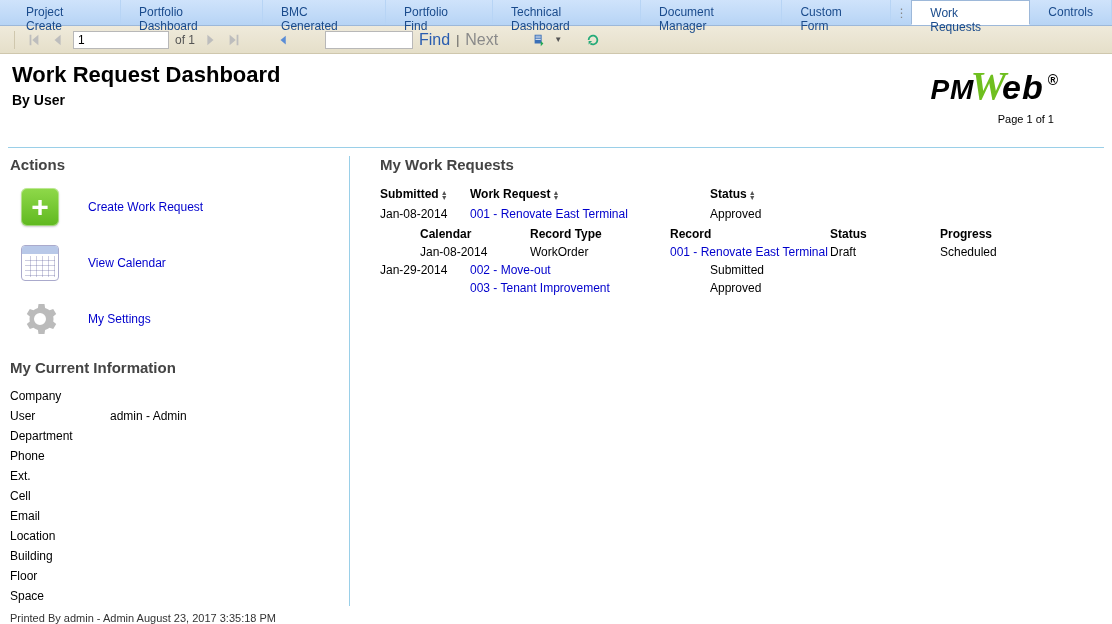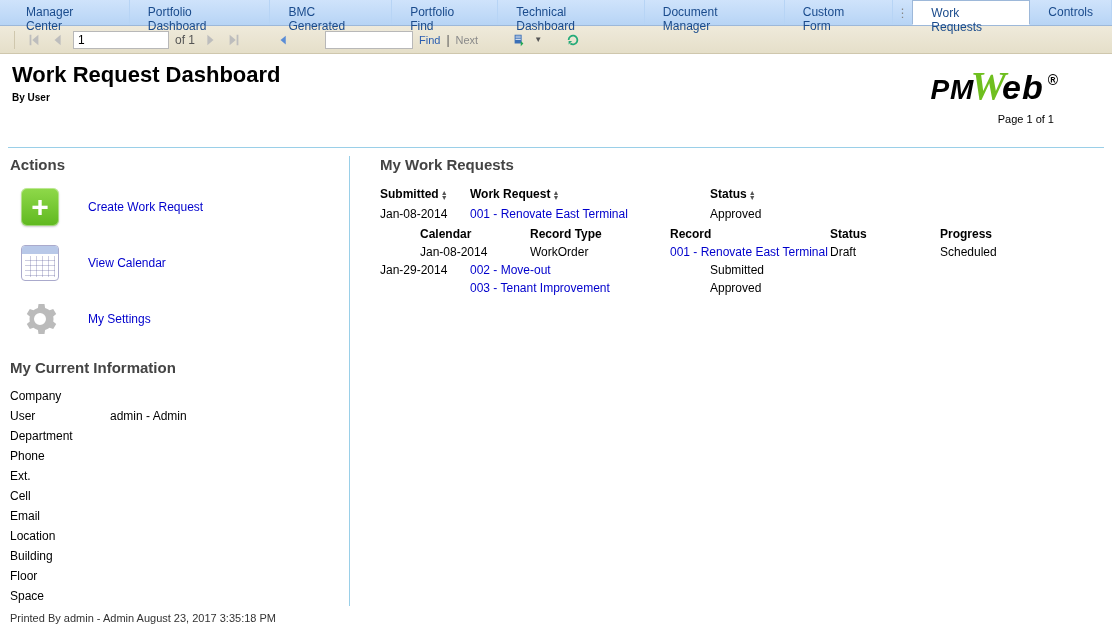--- a/index.html
+++ b/index.html
@@ -13,28 +13,28 @@
   
   .toolbar { display: flex; align-items: center; gap: 6px; background: linear-gradient(#efeadb,#e5dfc9); height: 28px; padding: 0 10px; border-bottom: 1px solid #cfc7ad; }
   .tb-sep { width: 1px; height: 18px; background: #cfc7ad; margin: 0 4px; }
   .tb-btn { width: 18px; height: 18px; display:flex; align-items:center; justify-content:center; color:#6a6a6a; cursor:pointer; }
   .tb-btn.disabled { color:#bdbdbd; cursor:default; }
   .tb-btn svg { width:14px; height:14px; }
   .tb-input { height: 18px; border: 1px solid #b8b8b8; padding: 0 4px; font-size: 12px; }
   .page-input { width: 96px; text-align:left; }
   .search-input { width: 88px; }
   .tb-text { color:#555; font-size:12px; }
-  .tb-link { color:#2a5db0; cursor:pointer; font-size:11px; }
+  .tb-link { color:#2a5db0; cursor:pointer; font-size:16px; }
   .tb-link.dim { color:#8a8a8a; }
   
   .header { padding: 8px 18px 4px 12px; display:flex; }
   .header-left { flex:1; }
   .header-right { text-align:right; padding-right:40px; }
   .title { font-size: 22px; font-weight: bold; }
-  .subtitle { font-size: 10px; font-weight: bold; margin-top: 4px; }
+  .subtitle { font-size: 14px; font-weight: bold; margin-top: 4px; }
   .pageinfo { font-size: 11px; margin-top: 4px; }
   
   .logo { display:inline-flex; align-items:baseline; font-weight:bold; }
   .logo-pm { font-size:28px; letter-spacing:1px; font-style:italic;}
   .logo-w { color:#6fbf1f; font-size:40px; font-family:"Brush Script MT","Comic Sans MS",cursive; font-style:italic; margin:0 -4px; }
   .logo-eb { font-size:34px; letter-spacing:1px; font-style:italic;}
   .logo-r { font-size:14px; vertical-align: top; position:relative; top:-14px; left:4px;}
   
   .divider { border-top: 1px solid #9acfe8; margin: 18px 8px 0 8px; }
   
@@ -80,21 +80,21 @@
   .child-row { display:flex; font-size:12px; padding:2px 0; margin-left:40px; }
   
   .footer { font-size:11px; color:#333; padding: 6px 10px; }
 </style>
 </head>
 <body>
 
 <div class="tabbar">
   <div class="tabspacer"></div>
   <div id="tabs-container" style="display: flex;">
-      <div class="tab">Manager Center</div>
+      <div class="tab">Project Create</div>
       <div class="tab">Portfolio Dashboard</div>
       <div class="tab">BMC Generated</div>
       <div class="tab">Portfolio Find</div>
       <div class="tab">Technical Dashboard</div>
       <div class="tab">Document Manager</div>
       <div class="tab">Custom Form</div>
       <div class="grip">⋮</div>
       <div class="tab active">Work Requests</div>
       <div class="tab">Controls</div>
     </div>

